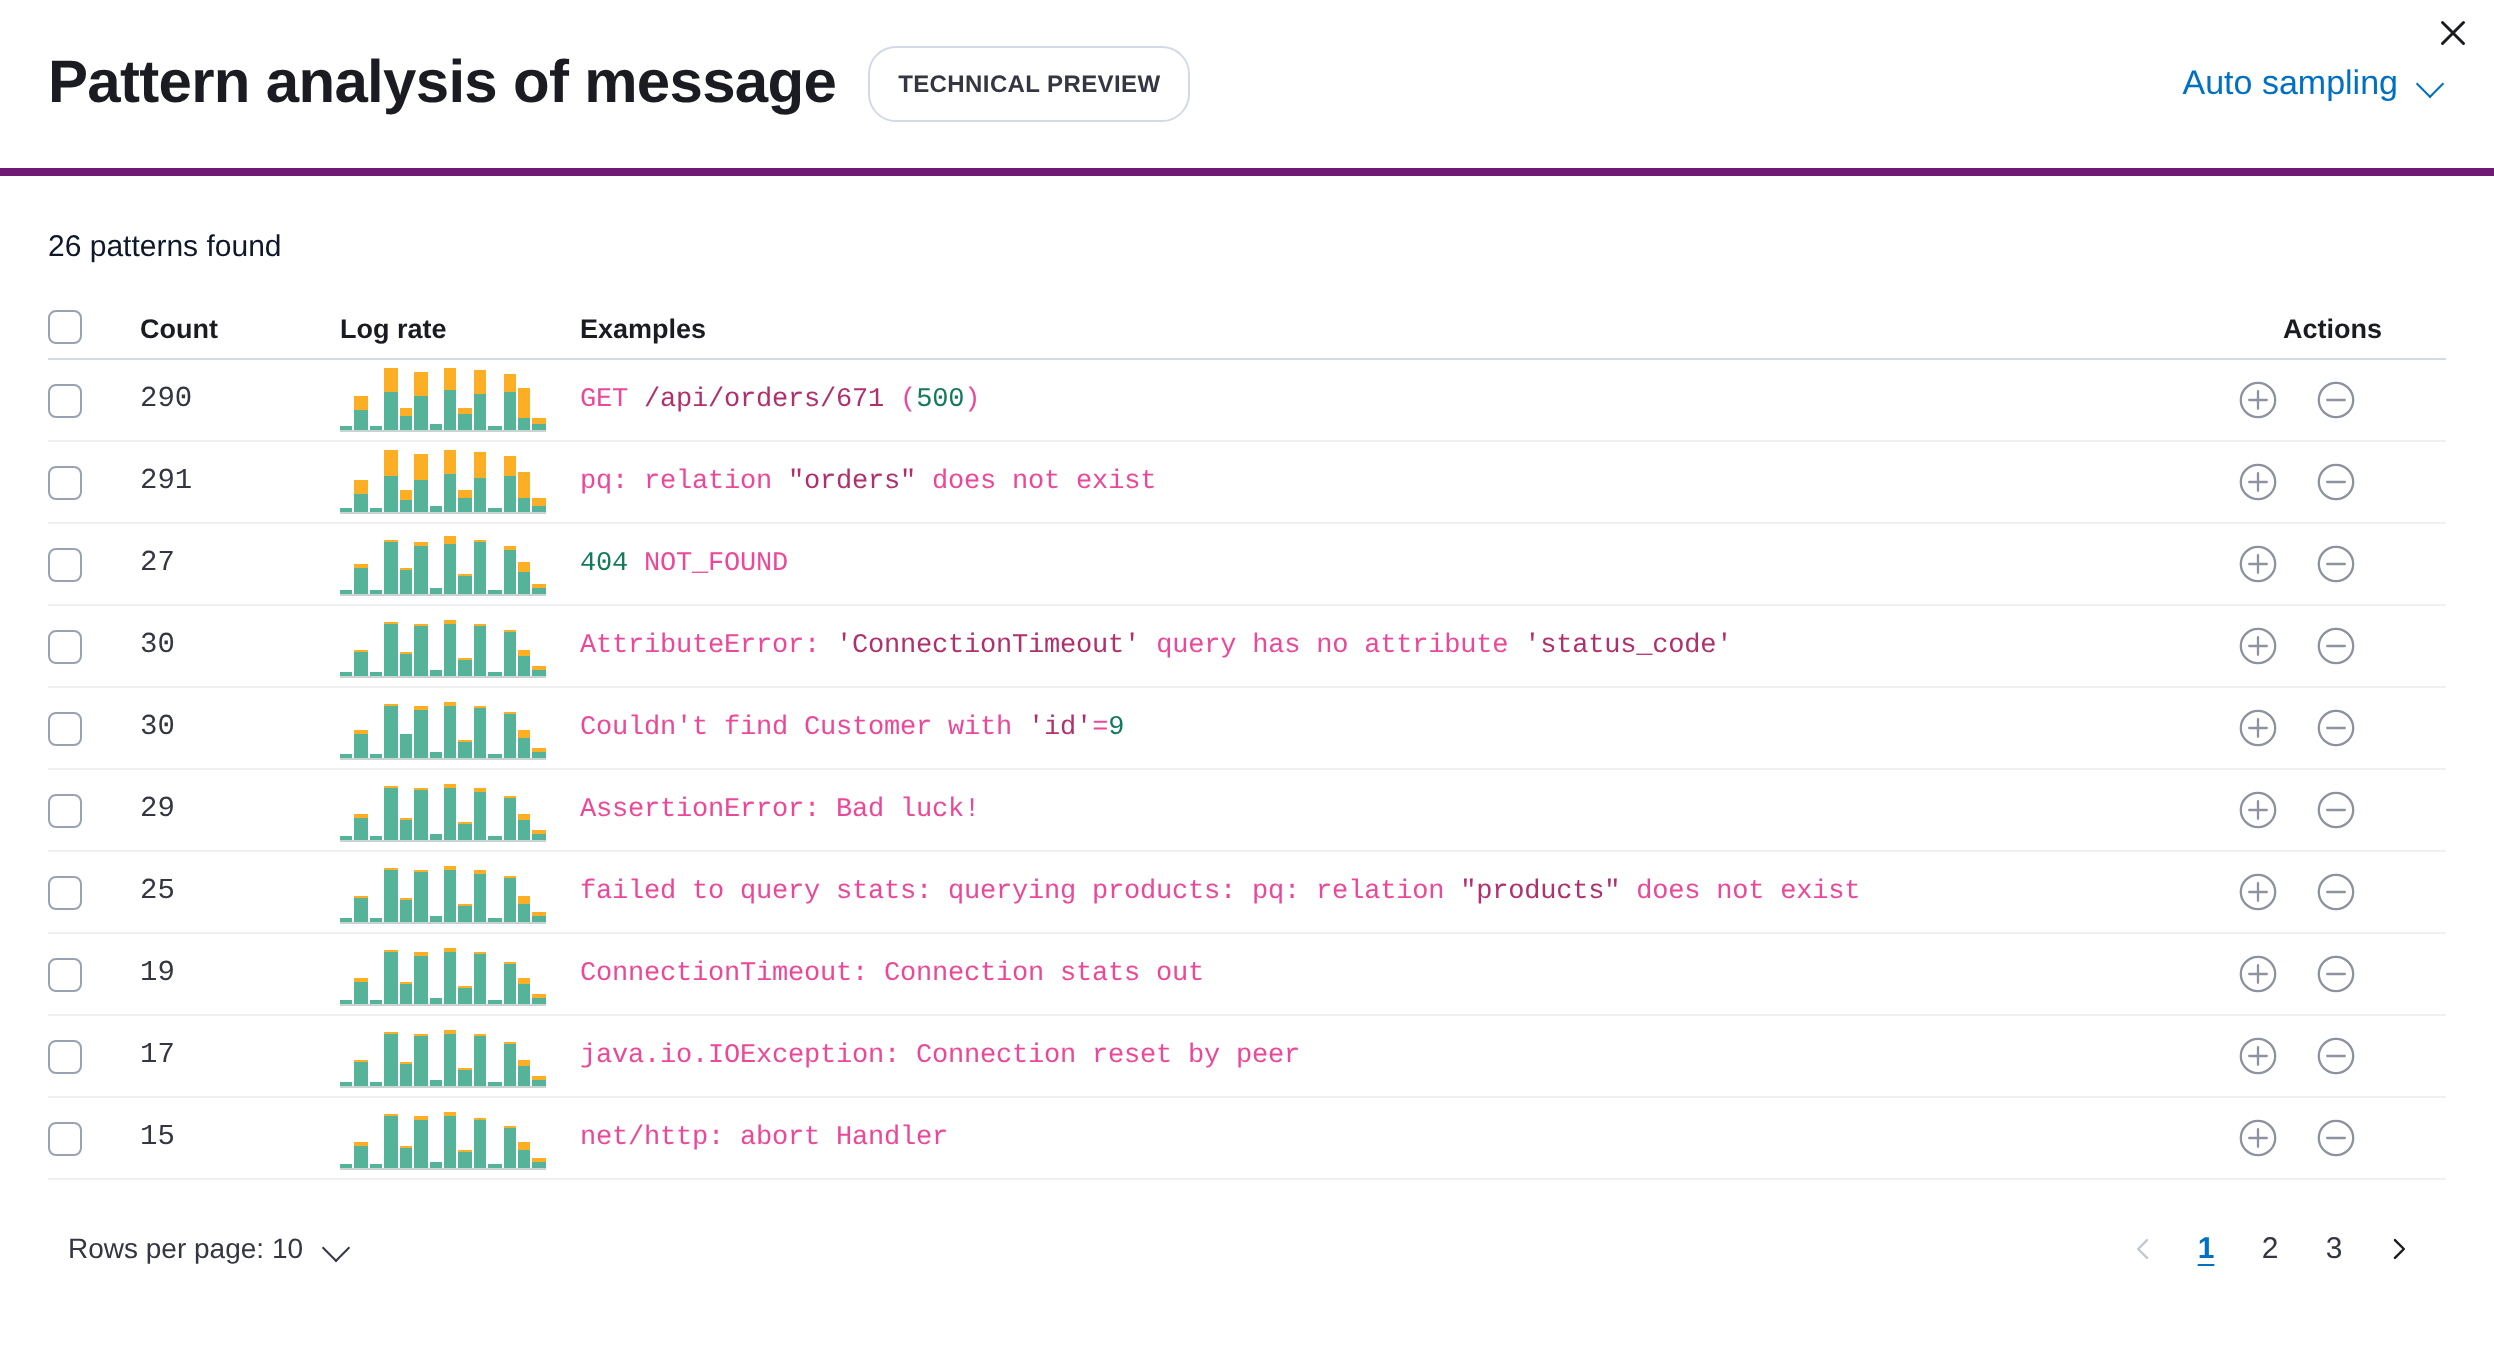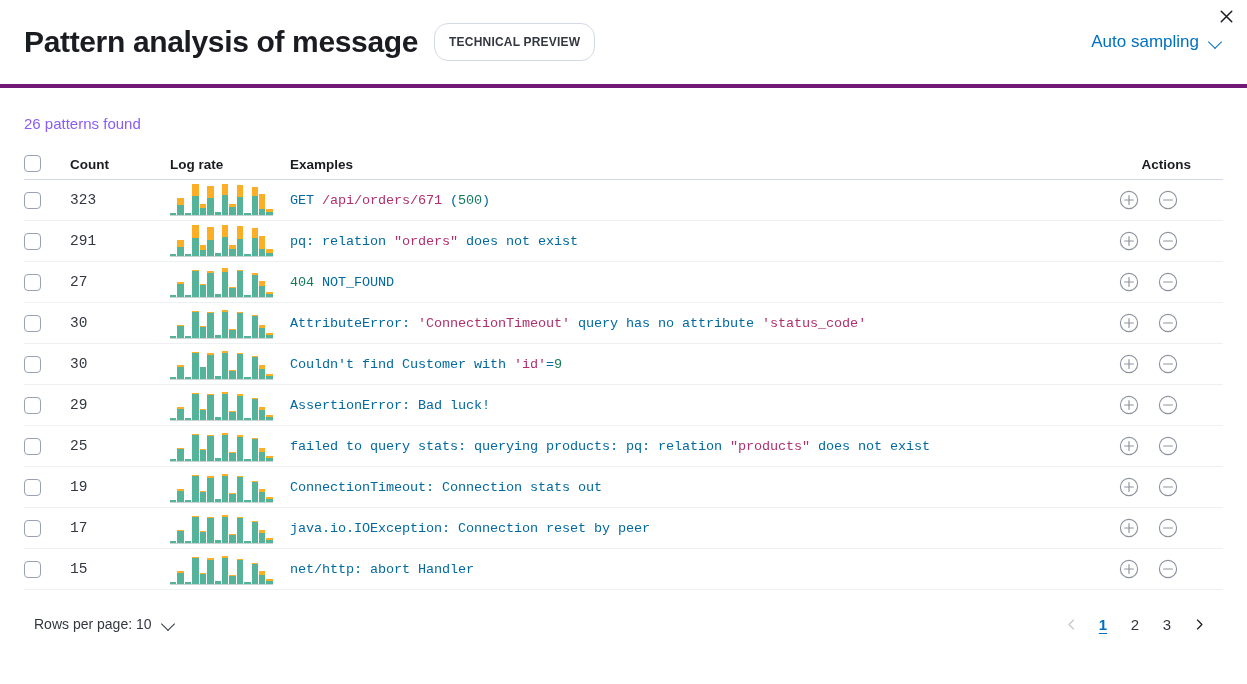--- a/index.html
+++ b/index.html
@@ -88,21 +88,21 @@
     display: flex; align-items: center; justify-content: center;
     cursor: pointer;
     color: #1a1c21;
   }
   .close-btn svg { display: block; }
 
   
   .body-wrap { padding: 0 24px; }
   .patterns-found {
     font-size: 15px;
-    color: #8b5cf6;
+    color: #0f172a;
     padding: 26px 0 16px 0;
     line-height: 1.3;
   }
 
   table.pattern-table {
     width: 100%;
     border-collapse: collapse;
     table-layout: fixed;
   }
   table.pattern-table th,
@@ -168,21 +168,21 @@
 
   .example-cell {
     font-family: "Liberation Mono", "DejaVu Sans Mono", monospace;
     font-size: 13.5px;
     color: #765ba3;
     white-space: nowrap;
     overflow: hidden;
     text-overflow: ellipsis;
     letter-spacing: -0.1px;
   }
-  .tok-plain { color: #0369a1; }
+  .tok-plain { color: #ec4899; }
   .tok-str   { color: #b0306d; }
   .tok-num   { color: #137a5c; }
 
   .actions-cell { text-align: right; padding-right: 14px; white-space: nowrap; }
   .act-icon {
     display: inline-flex;
     align-items: center; justify-content: center;
     width: 26px; height: 26px;
     margin-left: 13px;
     color: #8d939e;
@@ -272,21 +272,21 @@
         <th class="col-rate">Log rate</th>
         <th class="col-ex">Examples</th>
         <th class="col-act">Actions</th>
       </tr>
     </thead>
     <tbody id="tbody">
         <tr>
           <td>
             <span class="cbx"></span>
           </td>
-          <td class="count-cell">323</td>
+          <td class="count-cell">290</td>
           <td>
             <div class="spark">
               <div class="bar">
                 <div class="seg-bot" style="height: 1.6px;"></div>
               </div>
               <div class="bar">
                 <div class="seg-top" style="height: 7.04px;"></div>
                 <div class="seg-bot" style="height: 9.6px;"></div>
               </div>
               <div class="bar">

